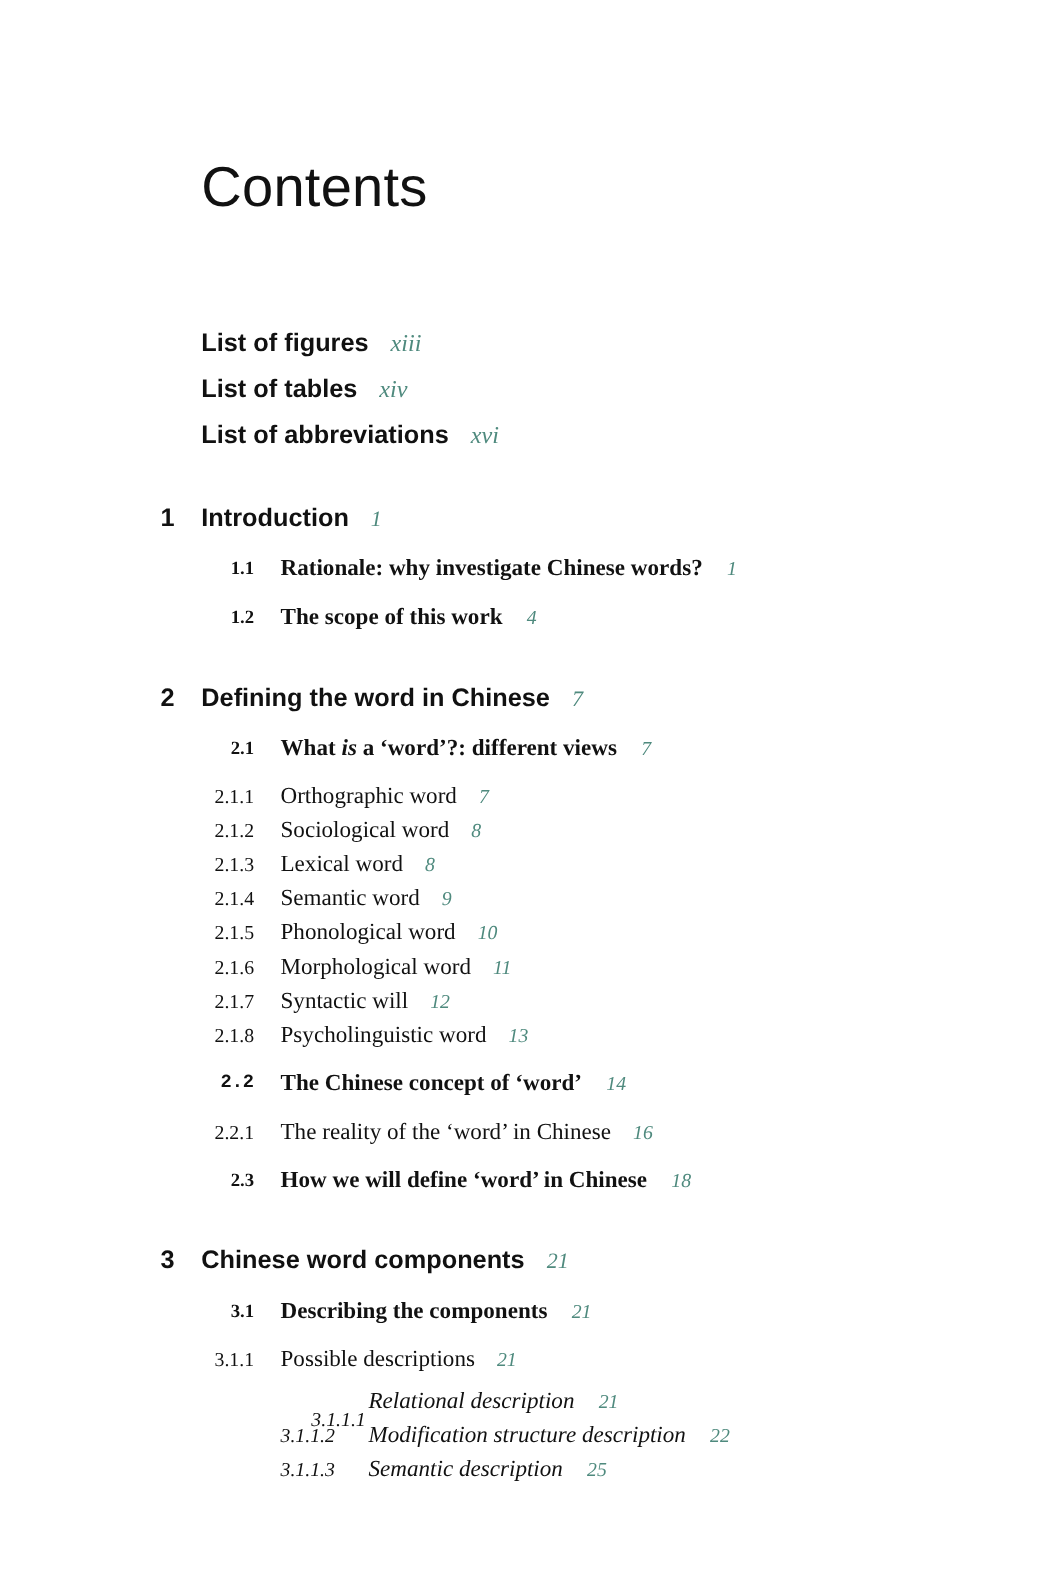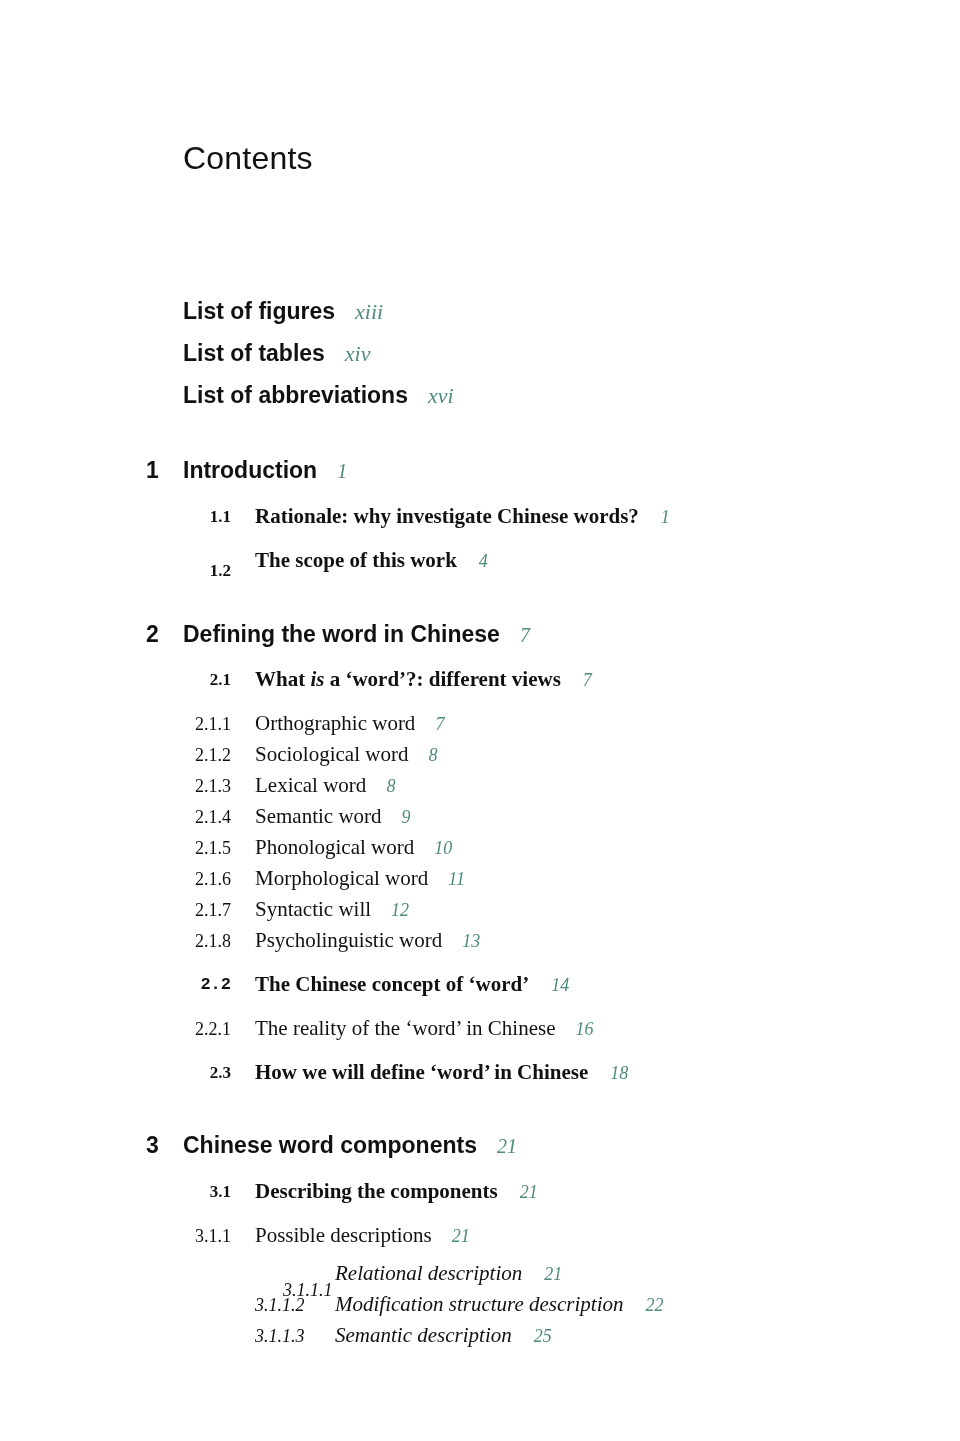--- a/index.html
+++ b/index.html
@@ -1,19 +1,19 @@
 <!DOCTYPE html>
 <html><head>
   <meta charset="utf-8">
   <style>
     html, body { margin: 0; padding: 0; background: #ffffff; }
     body { width: 960px; height: 1441px; position: relative; overflow: hidden; color: #111; }
     .title {
       position: absolute; left: 183px; top: 140px;
-      font-family: "Liberation Sans", sans-serif; font-size: 32px; font-weight: normal; color: #111;
+      font-family: "Liberation Sans", sans-serif; font-size: 51px; font-weight: normal; color: #111;
       letter-spacing: 0.2px;
     }
     .pg { font-family: "Liberation Serif", serif; font-style: italic; color: #4f8a7e; font-weight: normal; }
     .row { position: absolute; white-space: nowrap; }
     
     .front { left: 183px; font-family: "Liberation Sans", sans-serif; font-weight: bold; font-size: 23px; }
     .front .pg { font-size: 22px; margin-left: 20px; }
     
     .chap { font-family: "Liberation Sans", sans-serif; font-weight: bold; font-size: 23px; }
     .chap .num { position: absolute; left: 146px; }
@@ -52,21 +52,21 @@
 
   <div class="row chap" style="top:457px;left:0;width:960px;">
     <span class="num">1</span>
     <span class="txt"><span>Introduction</span><span class="pg">1</span></span>
   </div>
   <div class="row sec" style="top:504px;left:0;width:960px;">
     <span class="num" style="top:3px;">1.1</span>
     <span class="txt"><span>Rationale: why investigate Chinese words?</span><span class="pg">1</span></span>
   </div>
   <div class="row sec" style="top:548px;left:0;width:960px;">
-    <span class="num" style="top:13px;">1.2</span>
+    <span class="num" style="top:3px;">1.2</span>
     <span class="txt"><span>The scope of this work</span><span class="pg">4</span></span>
   </div>
 
   <div class="row chap" style="top:621px;left:0;width:960px;">
     <span class="num">2</span>
     <span class="txt"><span>Defining the word in Chinese</span><span class="pg">7</span></span>
   </div>
   <div class="row sec" style="top:667px;left:0;width:960px;">
     <span class="num" style="top:3px;">2.1</span>
     <span class="txt"><span>What </span><em>is</em><span> a ‘word’?: different views</span><span class="pg">7</span></span>

